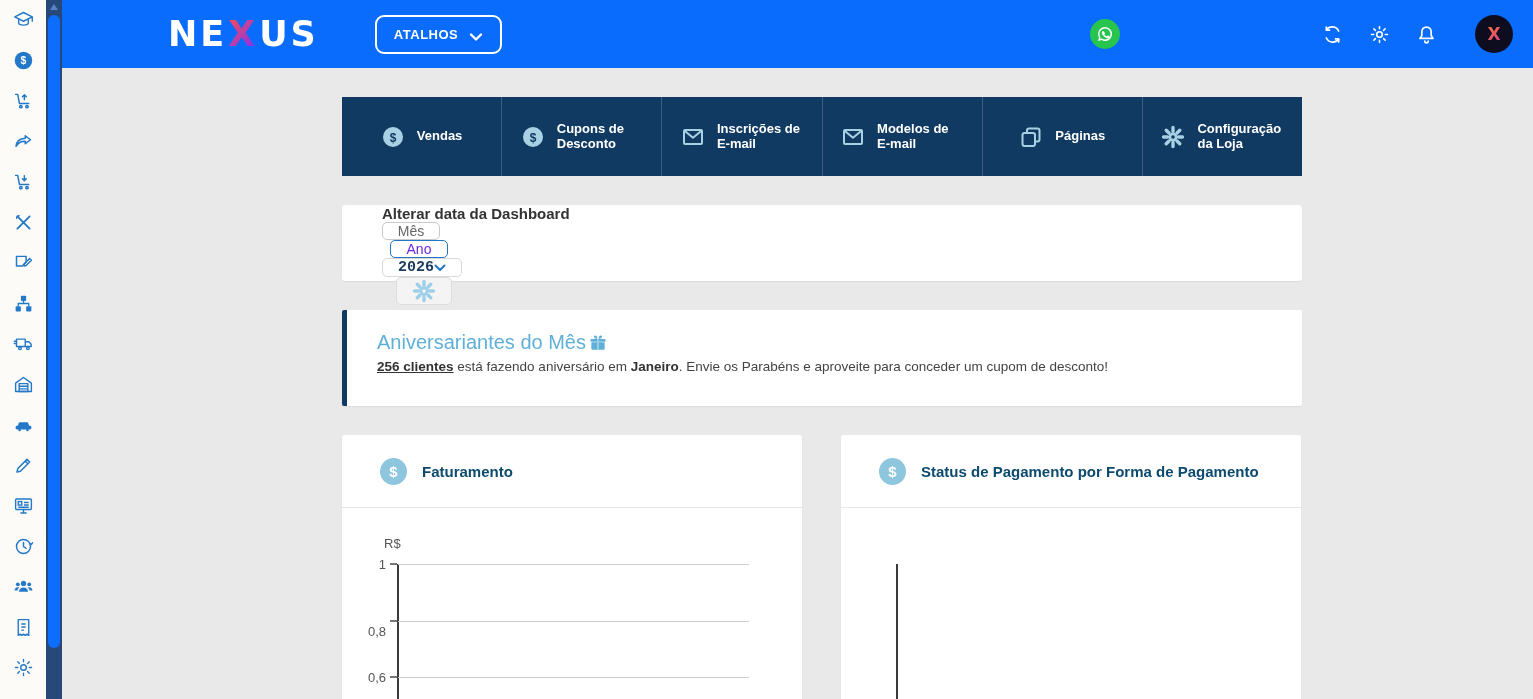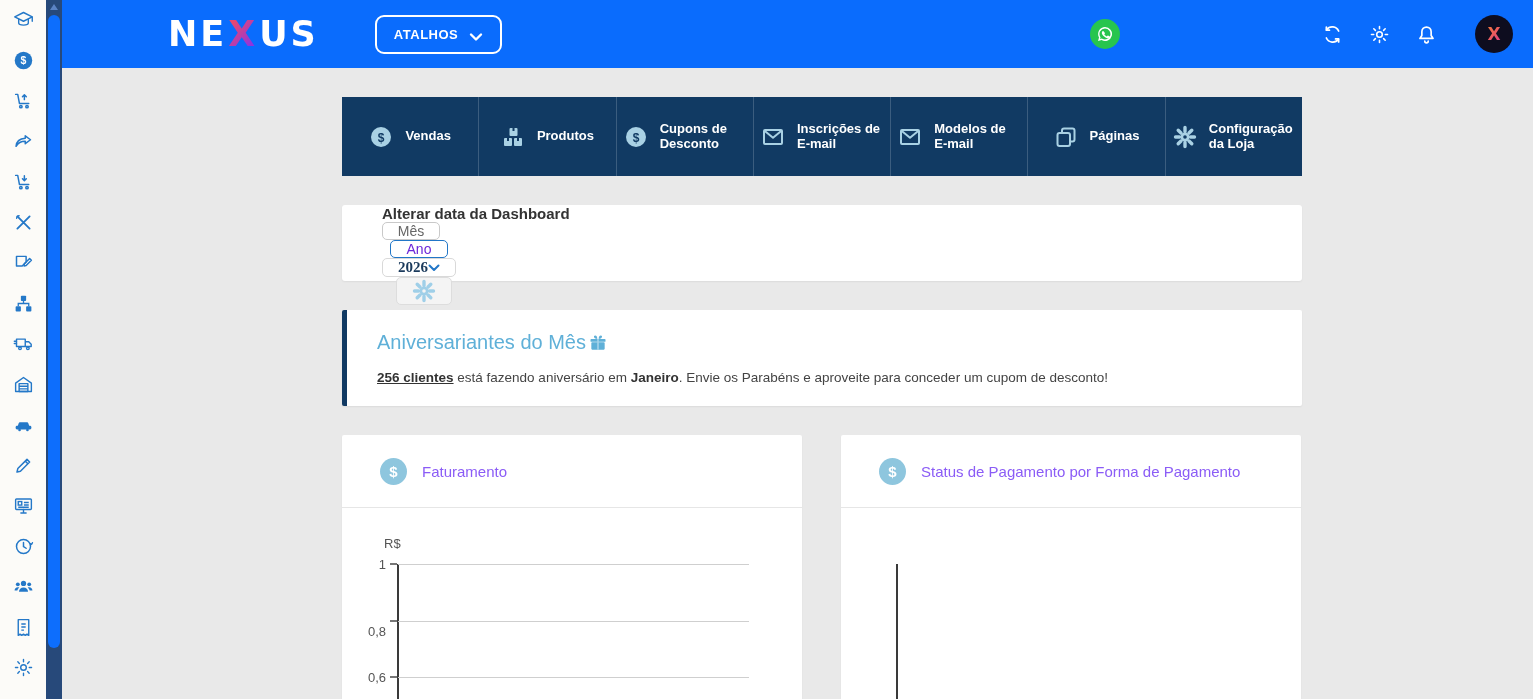--- a/index.html
+++ b/index.html
@@ -52,44 +52,44 @@
   
   .datebar{margin-top:29px;height:76px;background:#fff;border-radius:3px;display:flex;
     align-items:flex-start;padding:0 28px 0 40px;box-sizing:border-box;box-shadow:0 1px 2px rgba(0,0,0,.06);flex-direction:column;}
   .cal-icon{width:24px;height:24px;margin-right:14px;}
   .datebar-label{font-size:15px;font-weight:bold;color:#333;margin-right:28px;}
   .btn-toggle{height:44px;min-width:58px;background:#fff;border:1px solid #c9c9c9;border-radius:5px;
     font-size:14px;color:#666;cursor:pointer;font-family:inherit;padding:0 14px;}
   .btn-toggle.active{border:1.5px solid #2176c7;color:#6d28d9;margin-left:8px;}
   .datebar .spacer{flex:1;}
   .year-select{height:44px;background:#fff;border:1px solid #d9d9d9;border-radius:5px;display:flex;
-    align-items:center;padding:0 15px;cursor:pointer;font-family:Liberation Serif, serif;}
+    align-items:center;padding:0 15px;cursor:pointer;font-family:Liberation Mono, monospace;}
   .year-select .yr{font-size:15px;font-weight:bold;color:#1b3a5c;}
   .gear-btn{height:44px;width:56px;margin-left:14px;background:#f4f4f4;border:1px solid #ddd;
     border-radius:5px;display:flex;align-items:center;justify-content:center;cursor:pointer;}
   .gear-btn svg{width:24px;height:24px;}
 
   
   .bday{margin-top:29px;background:#fff;border-left:5px solid #113a63;border-radius:2px;
     padding:21px 35px 22px 30px;box-sizing:border-box;height:96px;box-shadow:0 1px 2px rgba(0,0,0,.06);}
   .bday-title{font-size:20px;color:#5fb0d8;display:flex;align-items:center;gap:2px;}
   .bday-title svg{width:20px;height:20px;}
-  .bday-text{margin-top:16px;font-size:13.5px;color:#444;}
+  .bday-text{margin-top:5px;font-size:13.5px;color:#444;}
   .bday-text .lnk{font-weight:bold;color:#333;text-decoration:underline;cursor:pointer;}
   .bday-text b{color:#333;}
 
   
   .charts-row{margin-top:29px;display:flex;gap:39px;align-items:flex-start;}
   .chart-card{width:460px;background:#fff;border-radius:2px;height:540px;
     box-shadow:0 1px 2px rgba(0,0,0,.06);box-sizing:border-box;}
   .card-head{height:72px;display:flex;align-items:center;padding-left:38px;gap:15px;
     border-bottom:1px solid #e6e6e6;}
   .dollar-badge{width:27px;height:27px;border-radius:50%;background:#8ec6de;color:#fff;
     display:flex;align-items:center;justify-content:center;font-weight:bold;font-size:15px;flex:none;}
-  .card-title{font-size:15px;font-weight:normal;color:#8b5cf6;}
+  .card-title{font-size:15px;font-weight:bold;color:#0c4a6e;}
   .chart-area{position:relative;height:467px;}
   .y-axis-label{position:absolute;left:42px;top:28px;font-size:13px;color:#555;}
   .v-axis{position:absolute;left:55px;top:56px;width:2px;height:400px;background:#3a3a3a;}
   .gridline{position:absolute;left:56px;width:351px;height:1px;background:#cfcfcf;}
   .tickmark{position:absolute;left:48px;width:7px;height:2px;background:#777;}
   .ticklabel{position:absolute;left:8px;width:36px;text-align:right;font-size:13px;color:#555;}
 </style>
 </head>
 <body>
 
@@ -268,31 +268,20 @@
 
       <div class="tabbar">
         <div class="tab">
           <span class="tab-icon">
               <svg viewBox="0 0 24 24">
                 <circle cx="12" cy="12" r="10" fill="#a9d1e4"></circle>
                 <text x="12" y="16.5" font-size="12" font-weight="bold" fill="#113a63" text-anchor="middle" font-family="Liberation Sans,sans-serif">$</text>
               </svg>
             </span>
           <span class="tab-label">Vendas</span>
-        </div>
-        <div class="tab">
-          <span class="tab-icon">
-              <svg viewBox="0 0 24 24" fill="#a9d1e4">
-                <rect x="8.5" y="3" width="8" height="8" rx="1"></rect>
-                <rect x="3" y="13" width="8" height="8" rx="1"></rect>
-                <rect x="13" y="13" width="8" height="8" rx="1"></rect>
-                <path d="M11.5 3h2v3h-2zM6 13h2v3H6zM16 13h2v3h-2z" fill="#113a63"></path>
-              </svg>
-            </span>
-          <span class="tab-label">Produtos</span>
         </div>
         <div class="tab">
           <span class="tab-icon">
               <svg viewBox="0 0 24 24">
                 <circle cx="12" cy="12" r="10" fill="#a9d1e4"></circle>
                 <text x="12" y="16.5" font-size="12" font-weight="bold" fill="#113a63" text-anchor="middle" font-family="Liberation Sans,sans-serif">$</text>
               </svg>
             </span>
           <span class="tab-label">Cupons de Desconto</span>
         </div>

